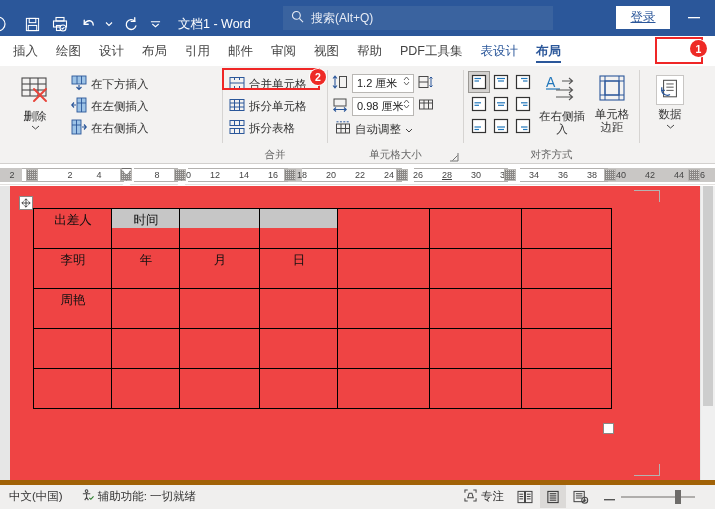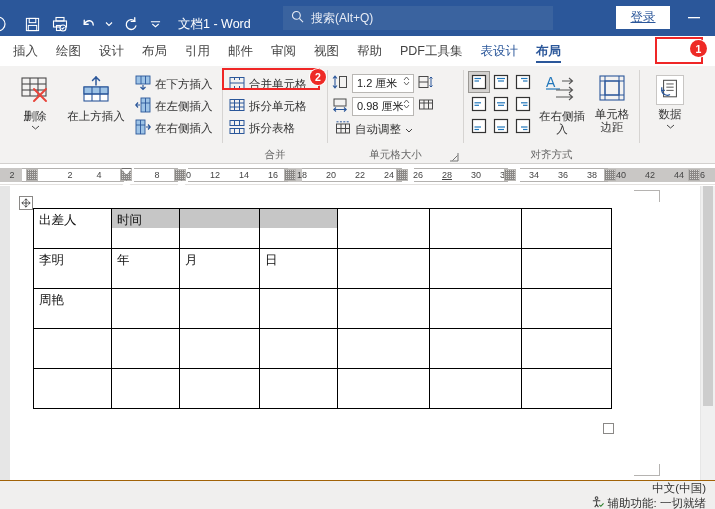--- a/index.html
+++ b/index.html
@@ -165,21 +165,22 @@
     clip-path: polygon(50% 0, 100% 100%, 0 100%);
   }
 
   
   .docarea {
     position: absolute; top: 186px; left: 0; width: 715px; height: 294px;
     background: #e6e6e6; overflow: hidden;
   }
   .page {
     position: absolute; left: 10px; top: 0; width: 690px; height: 294px;
-    background: #ffffff;
+    background: #ef4444;
+    text-align: center;
   }
   .corner-mark {
     position: absolute; border-color: #b5b3b1; border-style: solid; width: 26px; height: 12px;
   }
   .table-move-handle {
     position: absolute; left: 9px; top: 10px; width: 14px; height: 14px;
     border: 1px solid #8a8886; background: #fff;
     display: flex; align-items: center; justify-content: center;
   }
   .wtable {
@@ -202,22 +203,22 @@
     position: absolute; width: 11px; height: 11px; border: 1px solid #8a8886; background: #fff;
   }
   .vscroll {
     position: absolute; right: 0; top: 0; width: 14px; height: 294px; background: #f0f0f0;
   }
   .vscroll-thumb { position: absolute; left: 2px; top: 0; width: 10px; height: 220px; background: #cdcdcd; }
 
   
   .statusbar {
     position: absolute; top: 480px; left: 0; width: 715px; height: 29px;
-    background: #f0efee; border-top: 1px solid #a16207;
-    display: flex; align-items: flex-end; font-size: 11.5px; color: #333; flex-direction: column;
+    background: #f0efee; border-top: 5px solid #a16207;
+    display: flex; align-items: flex-start; font-size: 11.5px; color: #333;
   }
   .sb-item { display: flex; align-items: center; gap: 4px; padding: 0 9px; height: 23px; }
   .sb-right { margin-left: auto; display: flex; align-items: center; gap: 2px; padding-right: 20px; }
   .view-btn { width: 26px; height: 23px; display: flex; align-items: center; justify-content: center; }
   .view-btn.sel { background: #dcdad8; }
   .zoom-slider { display: flex; align-items: center; gap: 6px; margin-left: 8px; }
   .zoom-track { width: 74px; height: 2px; background: #b0aeac; position: relative; }
   .zoom-thumb { position: absolute; left: 54px; top: -6px; width: 6px; height: 14px; background: #6e6c6a; }
 </style>
 </head>
@@ -331,38 +332,20 @@
             </svg>
           </span>
           <span class="lbl">删除</span>
           <span class="big-caret">
             <svg width="9" height="5" viewBox="0 0 9 5">
                 <path d="M1 1l3.5 3L8 1" stroke="#444" stroke-width="1" fill="none"></path>
               </svg>
           </span>
         </div>
 
-        <div class="big-btn" style="width:64px;">
-          <span>
-            <svg width="34" height="30" viewBox="0 0 34 30">
-              <g stroke="#2b579a" stroke-width="1.1" fill="none">
-                <rect x="5" y="12" width="24" height="14" fill="#fff"></rect>
-                <rect x="5" y="12" width="24" height="7" fill="#9dc3e6"></rect>
-                <line x1="13" y1="12" x2="13" y2="26"></line>
-                  <line x1="21" y1="12" x2="21" y2="26"></line>
-                <line x1="5" y1="19" x2="29" y2="19"></line>
-              </g>
-              <g stroke="#2b579a" stroke-width="1.5" fill="none" stroke-linecap="round">
-                <line x1="17" y1="2" x2="17" y2="10"></line>
-                  <path d="M13.5 5.5L17 2l3.5 3.5"></path>
-              </g>
-            </svg>
-          </span>
-          <span class="lbl">在上方插入</span>
-        </div>
 
         <div class="col-stack" style="margin-left:4px;padding-top:2px;">
           <div class="small-btn">
             <span>
               <svg width="16" height="16" viewBox="0 0 16 16">
                 <rect x="1" y="1" width="14" height="8" fill="#9dc3e6" stroke="#2b579a" stroke-width="0.9"></rect>
                 <line x1="6" y1="1" x2="6" y2="9" stroke="#2b579a" stroke-width="0.9"></line>
                 <line x1="10.5" y1="1" x2="10.5" y2="9" stroke="#2b579a" stroke-width="0.9"></line>
                 <path d="M8 10v4M5.5 12L8 14.5 10.5 12" stroke="#2b579a" stroke-width="1.2" fill="none"></path>
               </svg>

